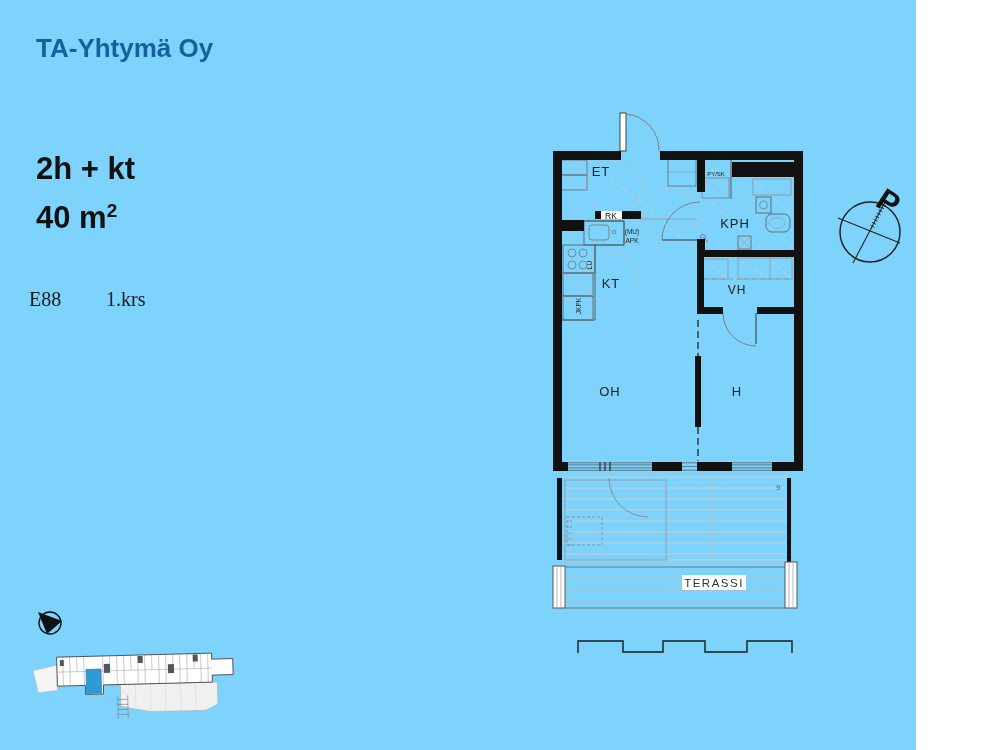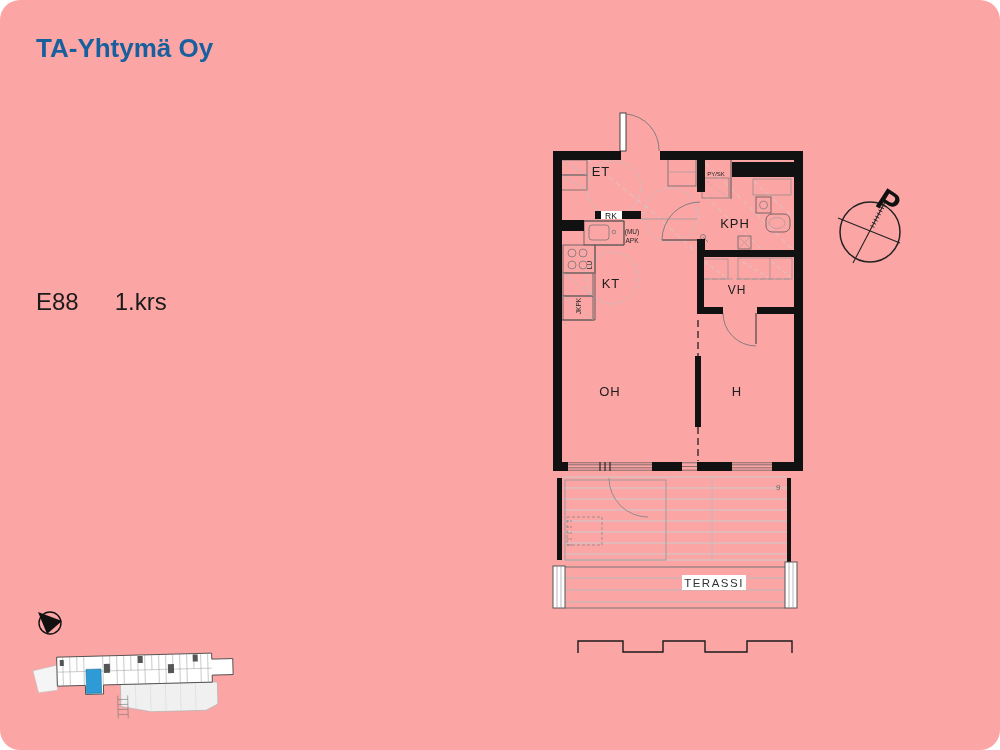--- a/index.html
+++ b/index.html
@@ -1,33 +1,37 @@
 <!DOCTYPE html>
 <html><head>
 <meta charset="utf-8">
 <style>
   html,body{margin:0;padding:0;background:#fff;}
-  .page{position:relative;width:1000px;height:750px;background:#fca5a5;overflow:hidden;
-        font-family:"Liberation Sans", sans-serif;color:#141414;border-radius:20px;}
+  .page{position:relative;width:916px;height:750px;background:#7dd3fc;overflow:hidden;
+        font-family:"Liberation Sans", sans-serif;color:#141414;}
   .hdr{position:absolute;left:36px;top:32px;line-height:32px;font-size:26px;font-weight:bold;color:#175f9d;}
   .spec{position:absolute;left:36px;top:148px;line-height:42px;font-size:31px;font-weight:bold;color:#111;}
   .spec sup{font-size:19px;}
-  .unitrow{position:absolute;left:36px;top:288px;font-size:24px;color:#1a1a1a;}
+  .unitrow{position:absolute;left:29px;top:288px;font-size:20px;color:#1a1a1a;font-family:Liberation Serif, serif;}
   .unitrow .uid{display:inline-block;min-width:72px;}
   svg text{font-family:"Liberation Sans", sans-serif;}
 </style>
 </head>
 <body>
 
 <div class="page">
 
   <div class="hdr">
     <div>TA-Yhtymä Oy</div>
   </div>
 
+  <div class="spec">
+    <div>2h + kt</div>
+    <div><span>40 m</span><sup>2</sup></div>
+  </div>
 
   <div class="unitrow">
     <span class="uid">E88</span>
     <span>1.krs</span>
   </div>
 
   <svg style="position:absolute;left:530px;top:95px;" width="460" height="585" viewBox="530 95 460 585" xmlns="http://www.w3.org/2000/svg">
 
     <g>
       <path d="M563,477 H787 M563,488 H787 M563,499 H787 M563,510 H787 M563,521 H787 M563,532 H787 M563,543 H787 M563,554 H787 M563,560 H787" stroke="#cccccc" stroke-width="1" fill="none"></path>

